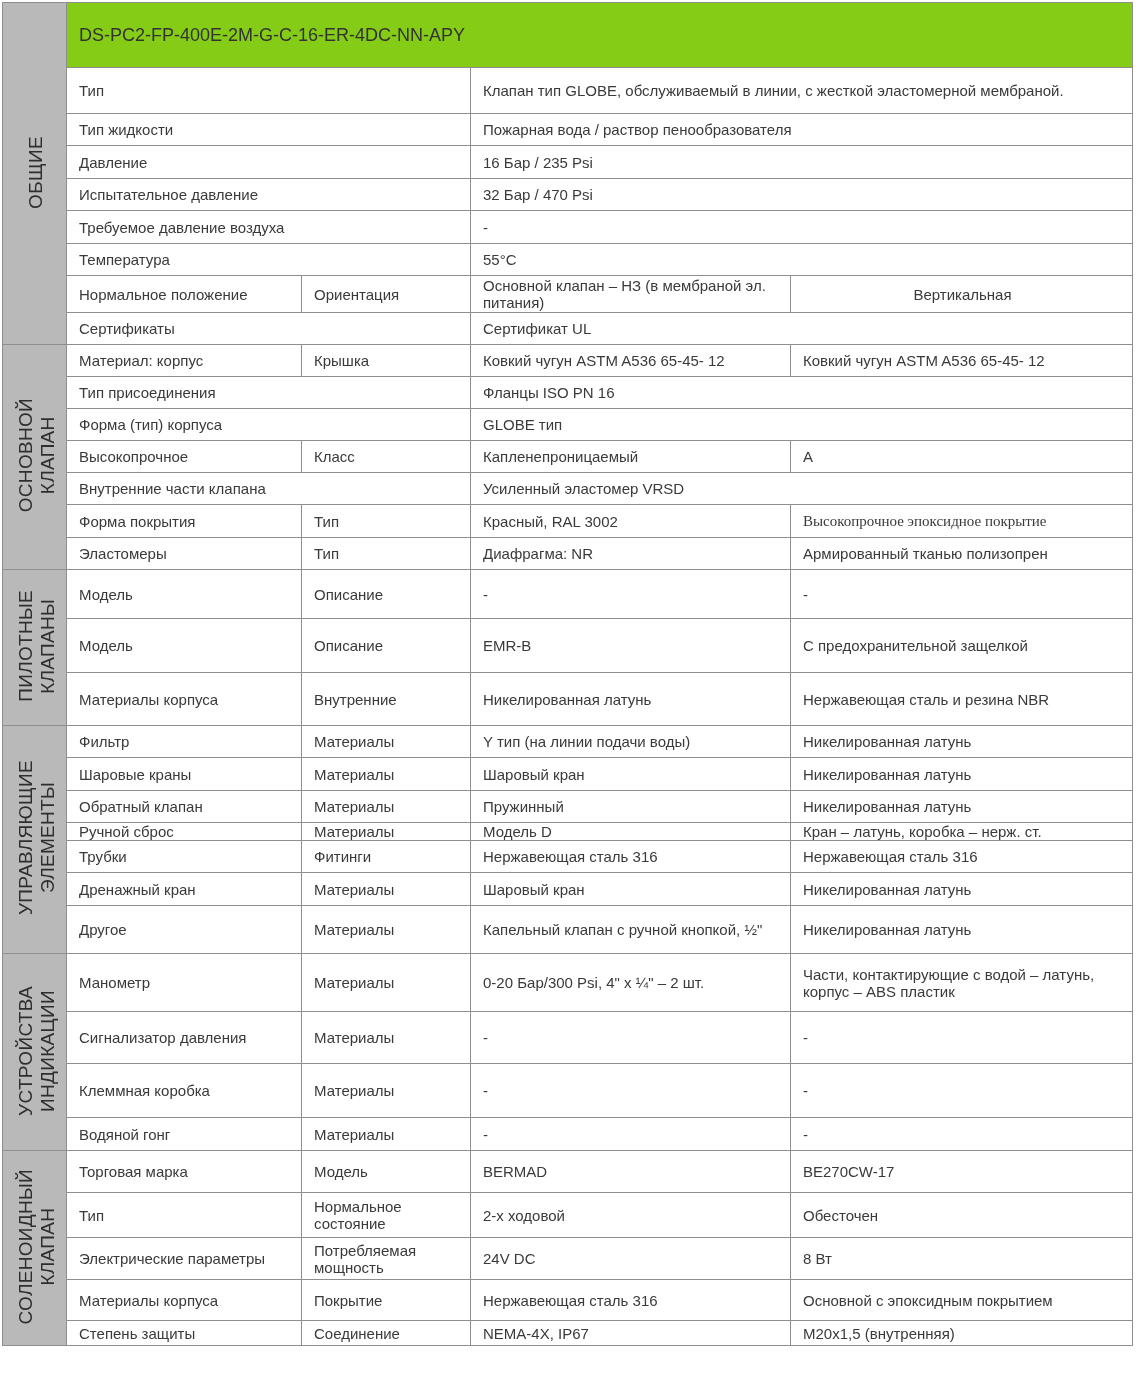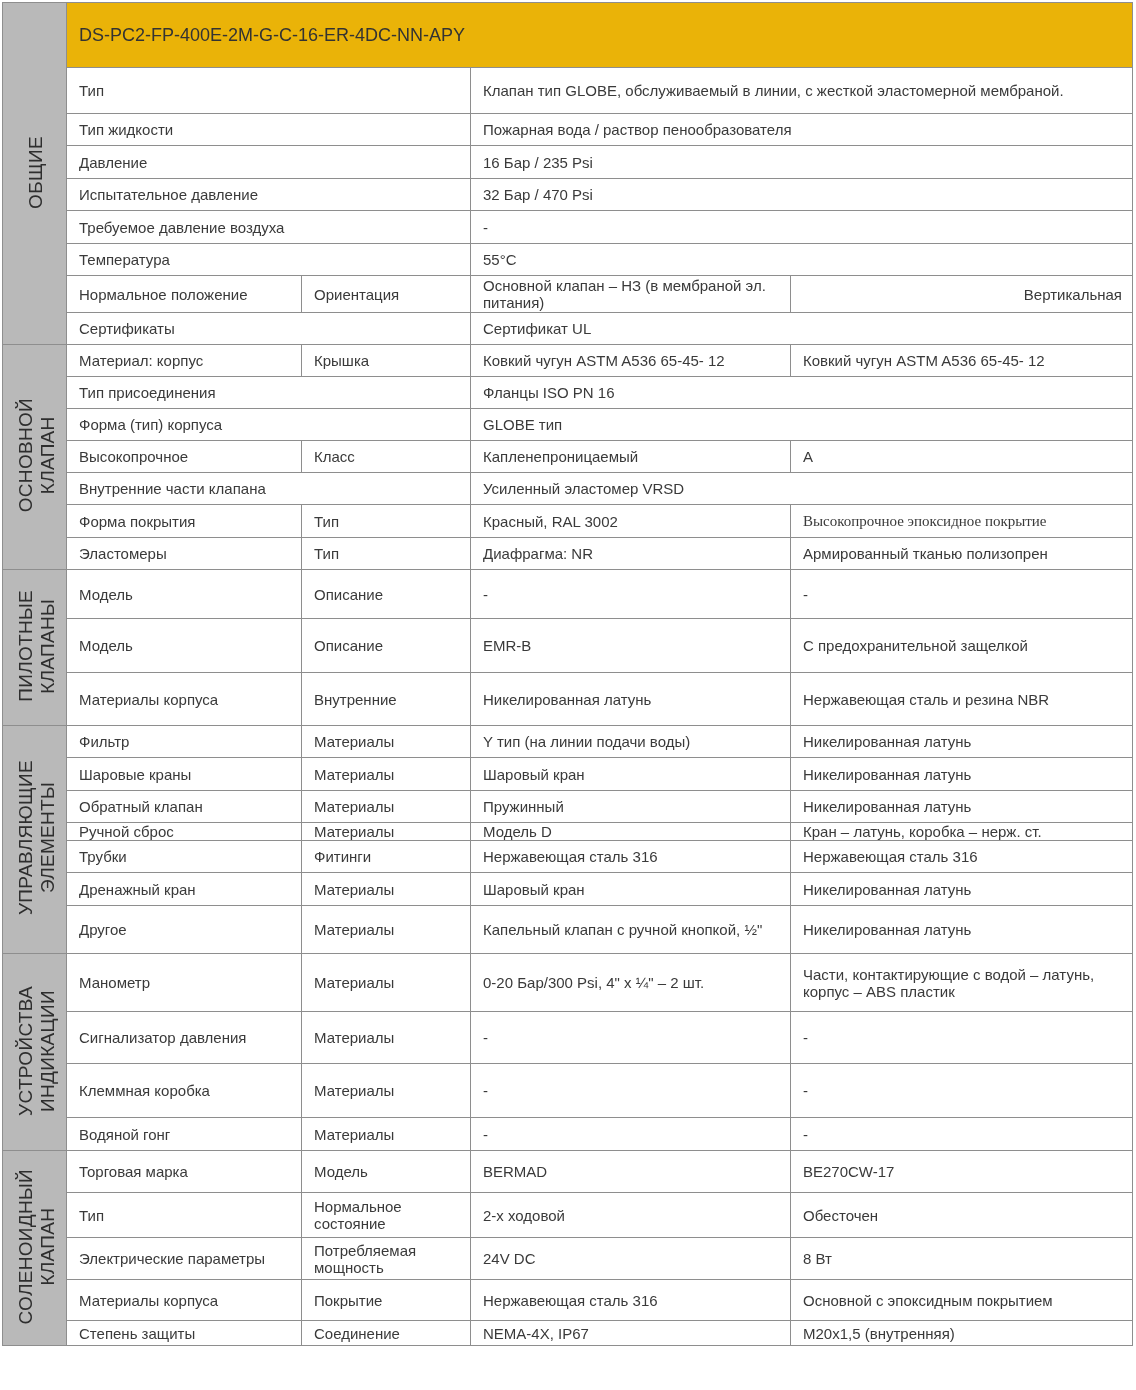--- a/index.html
+++ b/index.html
@@ -30,26 +30,26 @@
     writing-mode: vertical-rl;
     transform: rotate(180deg);
     font-size: 19px;
     line-height: 22px;
     letter-spacing: 0.3px;
     color: #2e2e2e;
     text-align: center;
     white-space: pre-line;
   }
   td.header {
-    background: #eab308;
+    background: #84cc16;
     font-size: 18px;
     color: #333;
     padding-left: 14px;
   }
-  td.right { text-align: right; padding-right: 12px; }
+  td.right { text-align: center; padding-right: 12px; }
   td.tight { padding-left: 3px; padding-right: 3px; font-family: Liberation Serif, serif; }
   .wrap { white-space: pre-line; }
 </style>
 </head>
 <body>
 
 <div class="sheet">
 <table class="spec">
   <colgroup>
     <col style="width:64px">

